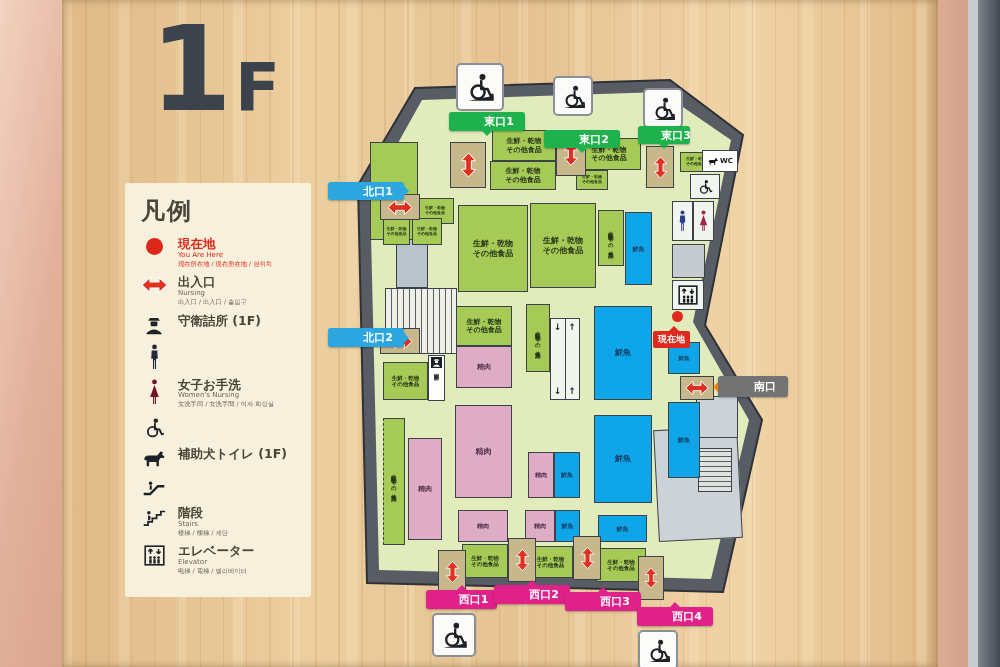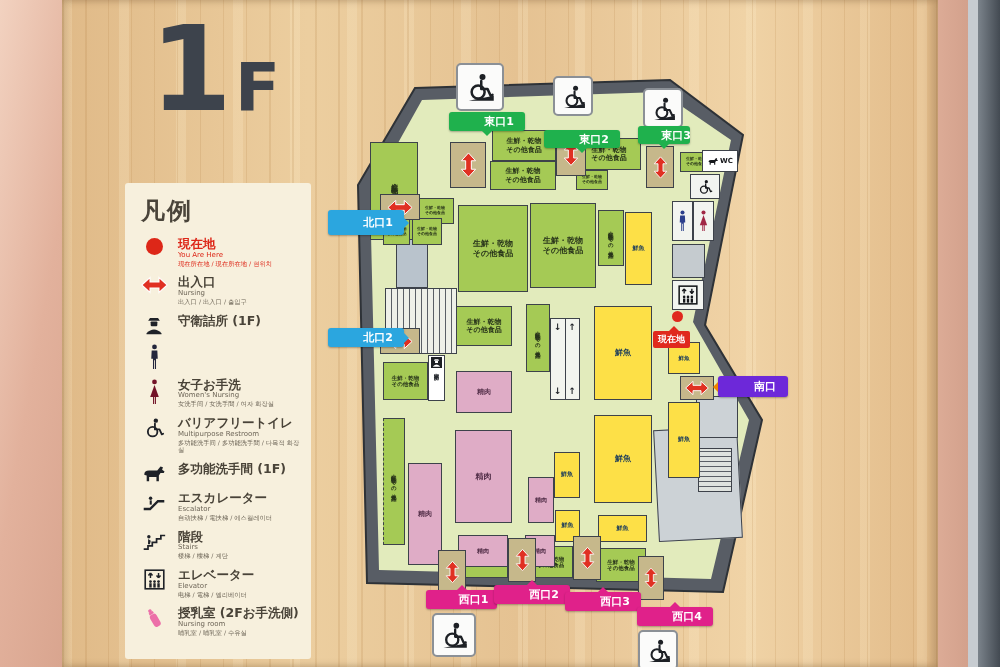--- a/index.html
+++ b/index.html
@@ -36,34 +36,34 @@
   .dot{width:17px;height:17px;border-radius:50%;background:#dd2718;}
   .ic{display:block;}
   .ic-man{color:#23263c;} .ic-woman{color:#731327;} .ic-bottle{color:#ec6fa8;}
   
   #map{position:absolute;left:350px;top:30px;width:430px;height:637px;}
   #map svg.walls{position:absolute;left:0;top:0;}
   .blk{position:absolute;border:1.5px solid #3d424a;display:flex;flex-direction:column;
        align-items:center;justify-content:center;text-align:center;font-weight:bold;
        line-height:1.18;box-sizing:border-box;}
   .green{background:#a5ca55;color:#27331a;}
-  .pink{background:#dfacc6;color:#54304a;margin-top:25px;}
-  .blue{background:#fde047;color:#17395c;font-family:Liberation Serif, serif;}
+  .pink{background:#dfacc6;color:#54304a;}
+  .blue{background:#0ea5e9;color:#17395c;}
   .f7{font-size:7px;} .f8{font-size:8px;} .f6{font-size:6px;} .f55{font-size:5.5px;} .f4{font-size:4px;}
   .vert{writing-mode:vertical-rl;flex-direction:row;letter-spacing:1px;}
   .vert span{display:block;}
   .threshold{position:absolute;background:#c6b88b;border:1px solid #3d424a;
        display:flex;align-items:center;justify-content:center;box-sizing:border-box;}
   .exit-label{position:absolute;color:#fff;font-weight:bold;font-size:11px;
        display:flex;align-items:center;justify-content:center;border-radius:3px;
        box-shadow:0 1px 2px rgba(0,0,0,.3);white-space:nowrap;z-index:6;padding-left:24px;}
   .east{background:#1fb14d;} .east::after{content:"";position:absolute;top:100%;left:50%;margin-left:-5px;border:5px solid transparent;border-top-color:#1fb14d;}
   .north{background:#2ba6df;} .north::after{content:"";position:absolute;left:100%;top:50%;margin-top:-5px;border:5px solid transparent;border-left-color:#2ba6df;}
   .west{background:#e0218a;} .west::after{content:"";position:absolute;bottom:100%;left:50%;margin-left:-5px;border:5px solid transparent;border-bottom-color:#e0218a;}
-  .south{background:#6d28d9;} .south::after{content:"";position:absolute;right:100%;top:50%;margin-top:-5px;border:5px solid transparent;border-right-color:#f08300;}
+  .south{background:#737373;} .south::after{content:"";position:absolute;right:100%;top:50%;margin-top:-5px;border:5px solid transparent;border-right-color:#f08300;}
   .ramp{position:absolute;background:#fbfbfa;border:2px solid #8b9096;border-radius:5px;
        display:flex;align-items:center;justify-content:center;color:#1d2025;z-index:5;}
   .cell{position:absolute;background:#f2f4f0;border:1px solid #3d424a;display:flex;
        align-items:center;justify-content:center;box-sizing:border-box;}
   .graybx{position:absolute;background:#c5cbcf;border:1px solid #3d424a;box-sizing:border-box;}
   .stairsv{position:absolute;background:#eef0e8;border:1.5px solid #3d424a;box-sizing:border-box;
        background-image:repeating-linear-gradient(90deg,transparent 0 5px,#5a5f66 5px 6px);}
   .stairsh{position:absolute;background:#dfe3df;border:1px solid #3d424a;box-sizing:border-box;
        background-image:repeating-linear-gradient(0deg,transparent 0 4px,#5a5f66 4px 5px);}
   .esc{position:absolute;background:#f2f4ee;border:1.5px solid #3d424a;display:flex;box-sizing:border-box;}
@@ -214,46 +214,36 @@
            <div class="lg-en">Women's Nursing</div>
            <div class="lg-ml">女洗手间 / 女洗手間 / 여자 화장실</div>
         </div>
     </div>
     <div class="lg-row">
       <div class="lg-icon">
           <svg class="ic" width="22" height="22">
             <use href="#s-wc"></use>
           </svg>
         </div>
-      <div>
-          <div class="lg-label">バリアフリートイレ</div>
-           <div class="lg-en">Multipurpose Restroom</div>
-           <div class="lg-ml">多功能洗手间 / 多功能洗手間 / 다목적 화장실</div>
-        </div>
     </div>
     <div class="lg-row">
       <div class="lg-icon">
           <svg class="ic" width="26" height="20">
             <use href="#s-dog"></use>
           </svg>
         </div>
       <div>
-          <div class="lg-label">多功能洗手間 (1F)</div>
+          <div class="lg-label">補助犬トイレ (1F)</div>
         </div>
     </div>
     <div class="lg-row">
       <div class="lg-icon">
           <svg class="ic" width="24" height="21">
             <use href="#s-esc"></use>
           </svg>
-        </div>
-      <div>
-          <div class="lg-label">エスカレーター</div>
-           <div class="lg-en">Escalator</div>
-           <div class="lg-ml">自动扶梯 / 電扶梯 / 에스컬레이터</div>
         </div>
     </div>
     <div class="lg-row">
       <div class="lg-icon">
           <svg class="ic" width="24" height="21">
             <use href="#s-stairs"></use>
           </svg>
         </div>
       <div>
           <div class="lg-label">階段</div>
@@ -264,32 +254,20 @@
     <div class="lg-row">
       <div class="lg-icon">
           <svg class="ic" width="21" height="21">
             <use href="#s-elev"></use>
           </svg>
         </div>
       <div>
           <div class="lg-label">エレベーター</div>
            <div class="lg-en">Elevator</div>
            <div class="lg-ml">电梯 / 電梯 / 엘리베이터</div>
-        </div>
-    </div>
-    <div class="lg-row">
-      <div class="lg-icon ic-bottle">
-          <svg class="ic" width="22" height="22">
-            <use href="#s-bottle"></use>
-          </svg>
-        </div>
-      <div>
-          <div class="lg-label">授乳室 (2Fお手洗側)</div>
-           <div class="lg-en">Nursing room</div>
-           <div class="lg-ml">哺乳室 / 哺乳室 / 수유실</div>
         </div>
     </div>
   </div>
 
   <div id="map">
     <svg class="walls" width="430" height="637" viewBox="0 0 430 637">
       <path d="M65,58 L320,50 L393,105 L355,295 L412,390 L373,562 L17,553 L8,155 Z" fill="#585d65" stroke="#2e3237" stroke-width="2"></path>
       <path d="M72,70 L311,62 L381,110 L343,292 L399,390 L361,549 L29,540 L20,163 Z" fill="#e2ebbc"></path>
     </svg>
 
@@ -519,21 +497,21 @@
       </div>
     <div class="threshold" style="left:288px;top:526px;width:26px;height:44px">
         <svg width="14" height="28">
           <use href="#s-arrv"></use>
         </svg>
       </div>
 
     <div class="exit-label east" style="left:99px;top:82px;width:52px;height:19px">東口1</div>
     <div class="exit-label east" style="left:194px;top:100px;width:52px;height:18px">東口2</div>
     <div class="exit-label east" style="left:288px;top:96px;width:28px;height:18px">東口3</div>
-    <div class="exit-label north" style="left:-22px;top:180px;width:52px;height:25px">北口1</div>
+    <div class="exit-label north" style="left:-22px;top:152px;width:52px;height:18px">北口1</div>
     <div class="exit-label north" style="left:-22px;top:298px;width:52px;height:19px">北口2</div>
     <div class="exit-label south" style="left:368px;top:346px;width:46px;height:21px">南口</div>
     <div class="exit-label west" style="left:76px;top:560px;width:47px;height:19px">西口1</div>
     <div class="exit-label west" style="left:144px;top:555px;width:52px;height:19px">西口2</div>
     <div class="exit-label west" style="left:215px;top:562px;width:52px;height:19px">西口3</div>
     <div class="exit-label west" style="left:287px;top:577px;width:52px;height:19px">西口4</div>
 
     <div class="ramp" style="left:106px;top:33px;width:44px;height:44px">
         <svg width="30" height="30">
           <use href="#s-ramp"></use>

